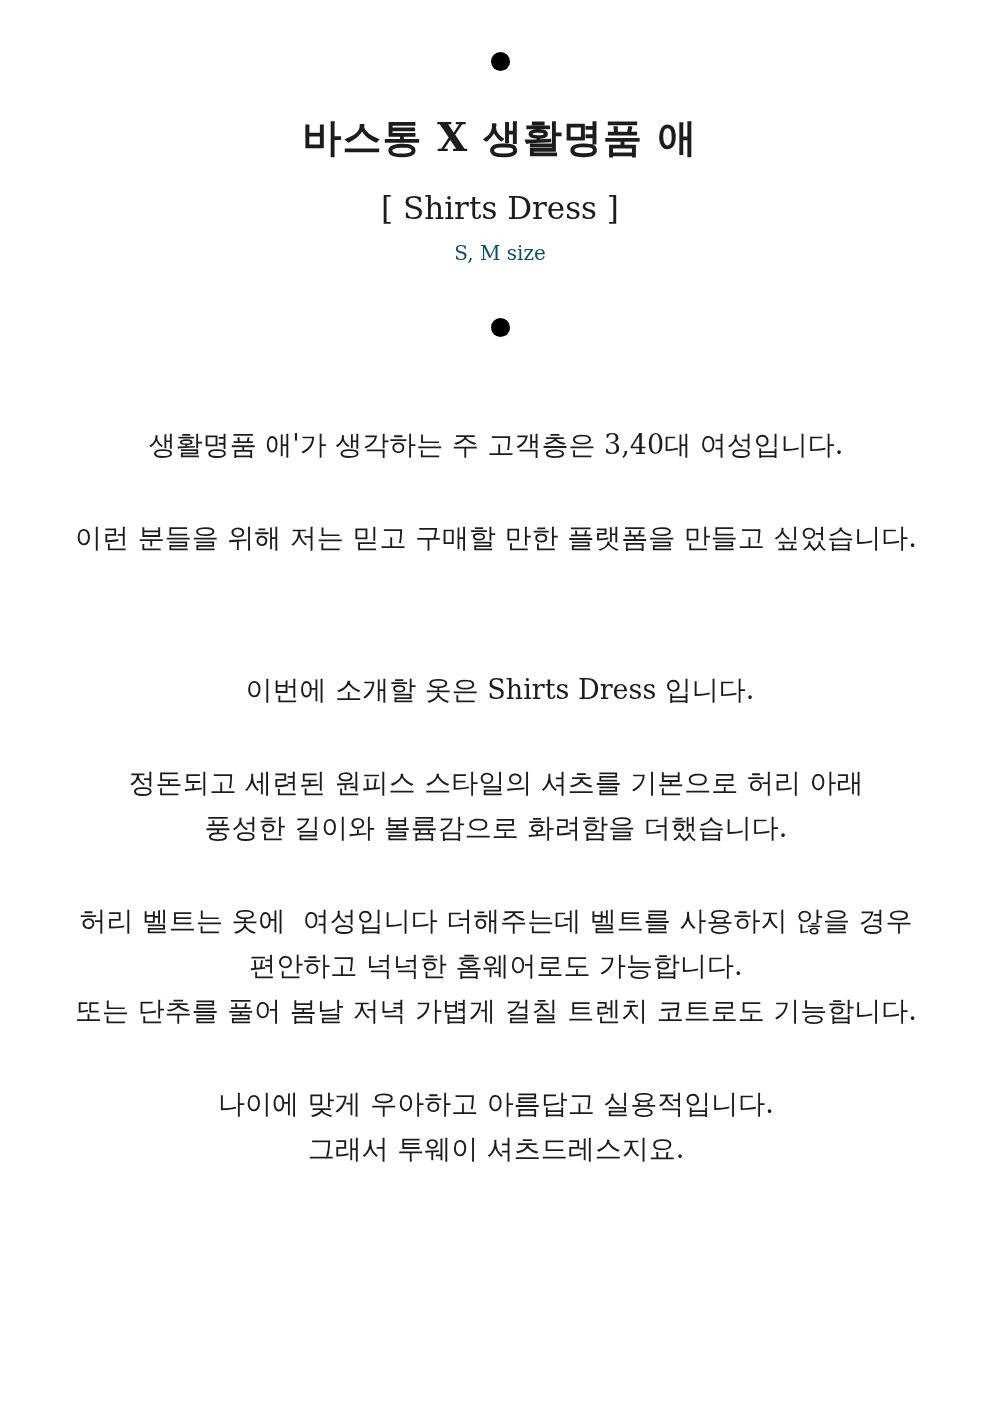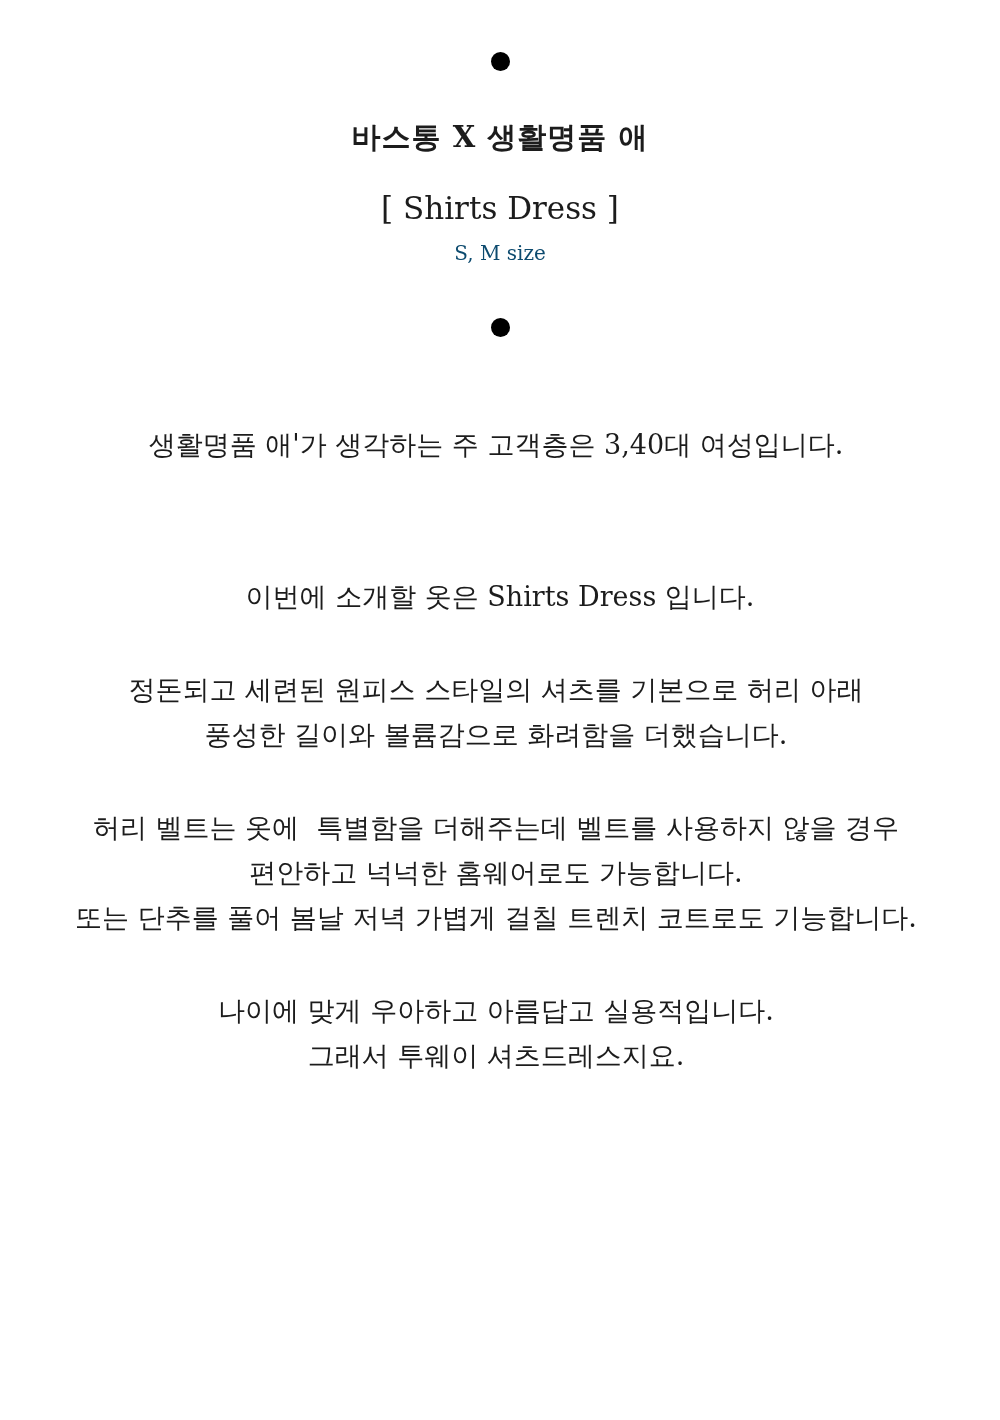--- a/index.html
+++ b/index.html
@@ -22,21 +22,21 @@
   }
   .dot {
     width: 19px;
     height: 19px;
     border-radius: 50%;
     background: #000000;
     margin: 0 auto;
   }
   .title {
     margin: 42px 0 0 0;
-    font-size: 29px;
+    font-size: 39px;
     line-height: 48px;
     font-weight: 700;
     letter-spacing: 1px;
   }
   .product-name {
     margin-top: 27px;
     font-size: 31px;
     line-height: 40px;
     font-weight: 400;
   }
@@ -81,32 +81,35 @@
 
   <div class="dot dot-divider"></div>
 
   <div class="body-text">
 
     <p class="para">
       <span class="line">생활명품 애'가 생각하는 주 고객층은 3,40대 여성입니다.</span>
     </p>
 
 
+    <p class="para">
+      <span class="line">이런 분들을 위해 저는 믿고 구매할 만한 플랫폼을 만들고 싶었습니다.</span>
+    </p>
 
     <p class="para section-gap">
       <span class="line">이번에 소개할 옷은 Shirts Dress 입니다.</span>
     </p>
 
     <p class="para">
       <span class="line">정돈되고 세련된 원피스 스타일의 셔츠를 기본으로 허리 아래</span>
       <span class="line">풍성한 길이와 볼륨감으로 화려함을 더했습니다.</span>
     </p>
 
     <p class="para">
-      <span class="line">허리 벨트는 옷에  특별함을 더해주는데 벨트를 사용하지 않을 경우</span>
+      <span class="line">허리 벨트는 옷에  여성입니다 더해주는데 벨트를 사용하지 않을 경우</span>
       <span class="line">편안하고 넉넉한 홈웨어로도 가능합니다.</span>
       <span class="line">또는 단추를 풀어 봄날 저녁 가볍게 걸칠 트렌치 코트로도 기능합니다.</span>
     </p>
 
     <p class="para">
       <span class="line">나이에 맞게 우아하고 아름답고 실용적입니다.</span>
       <span class="line">그래서 투웨이 셔츠드레스지요.</span>
     </p>
 
   </div>

